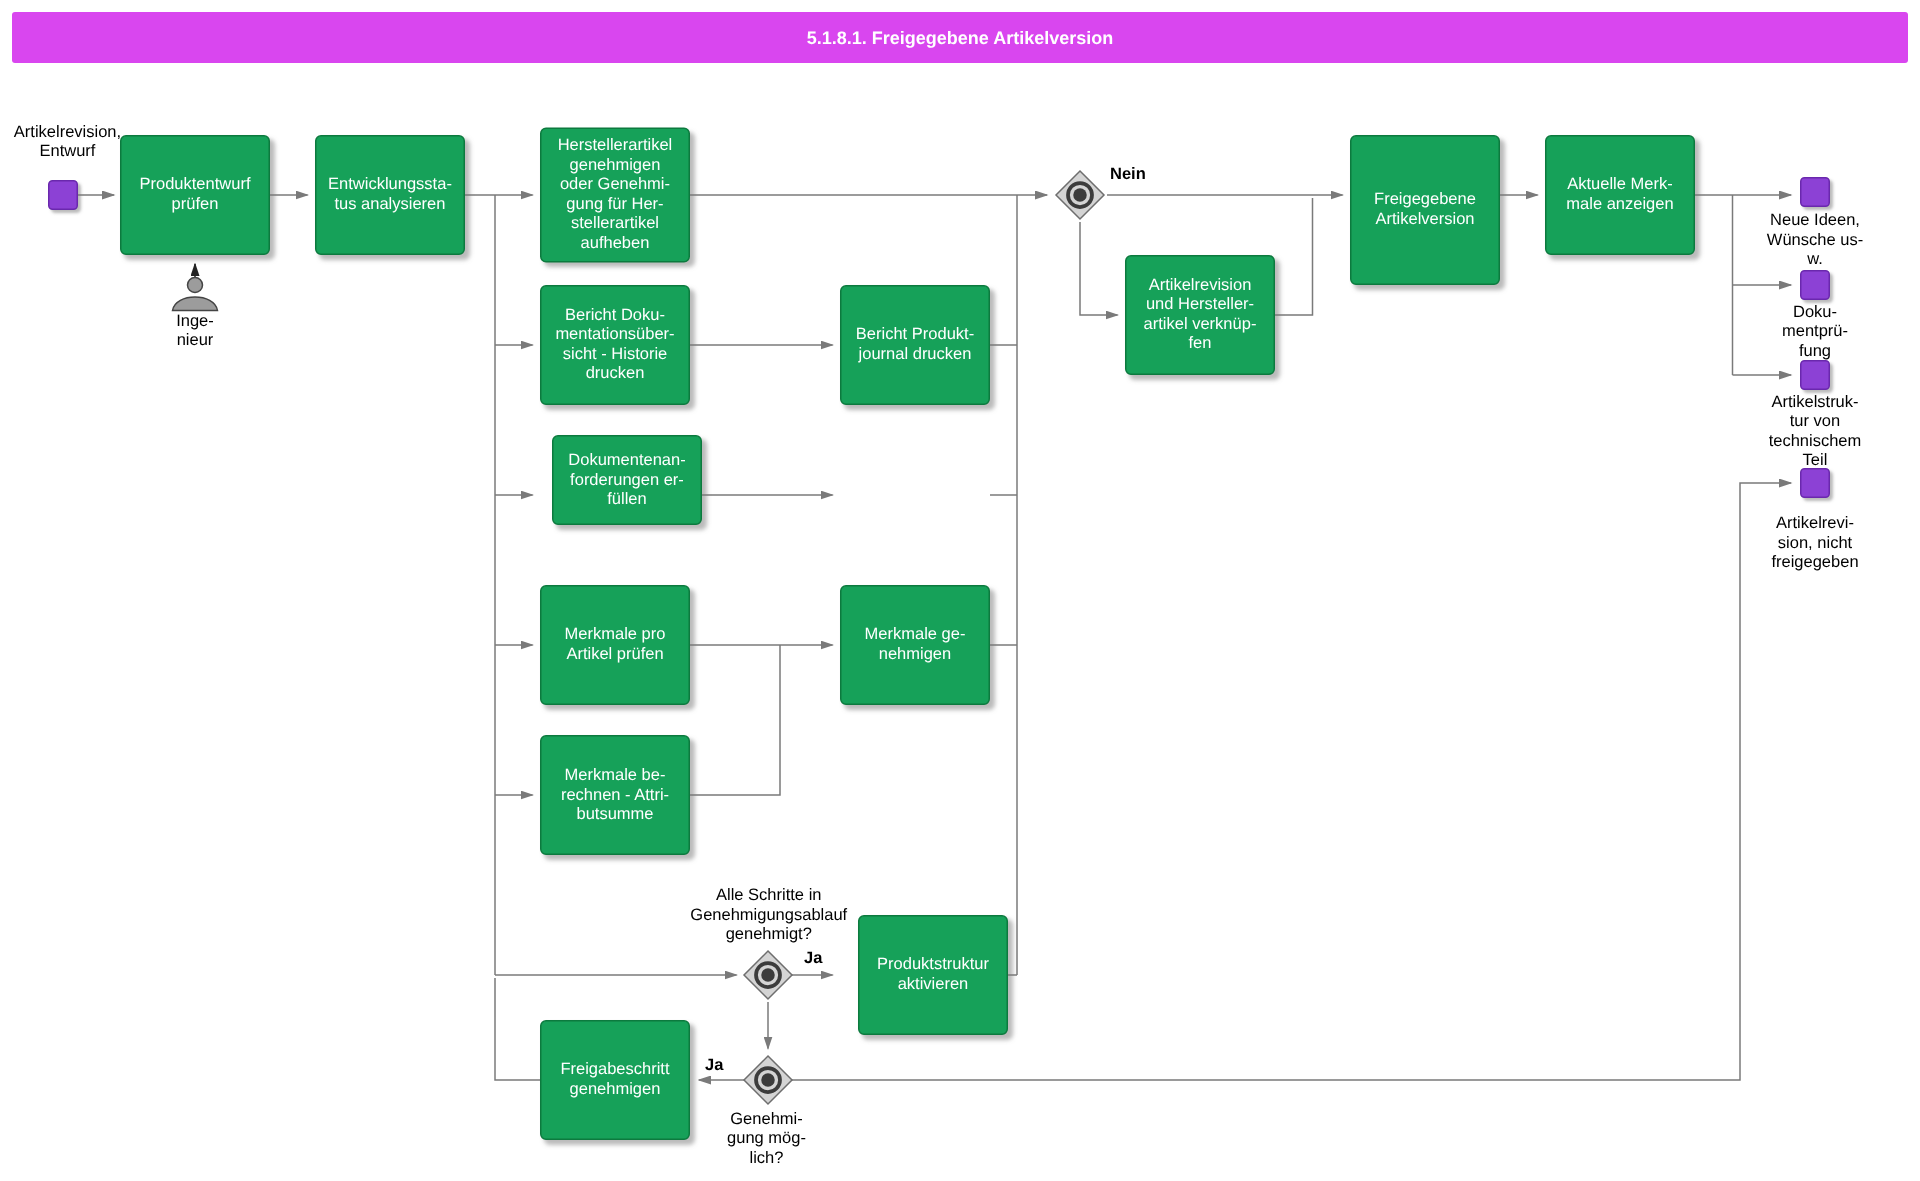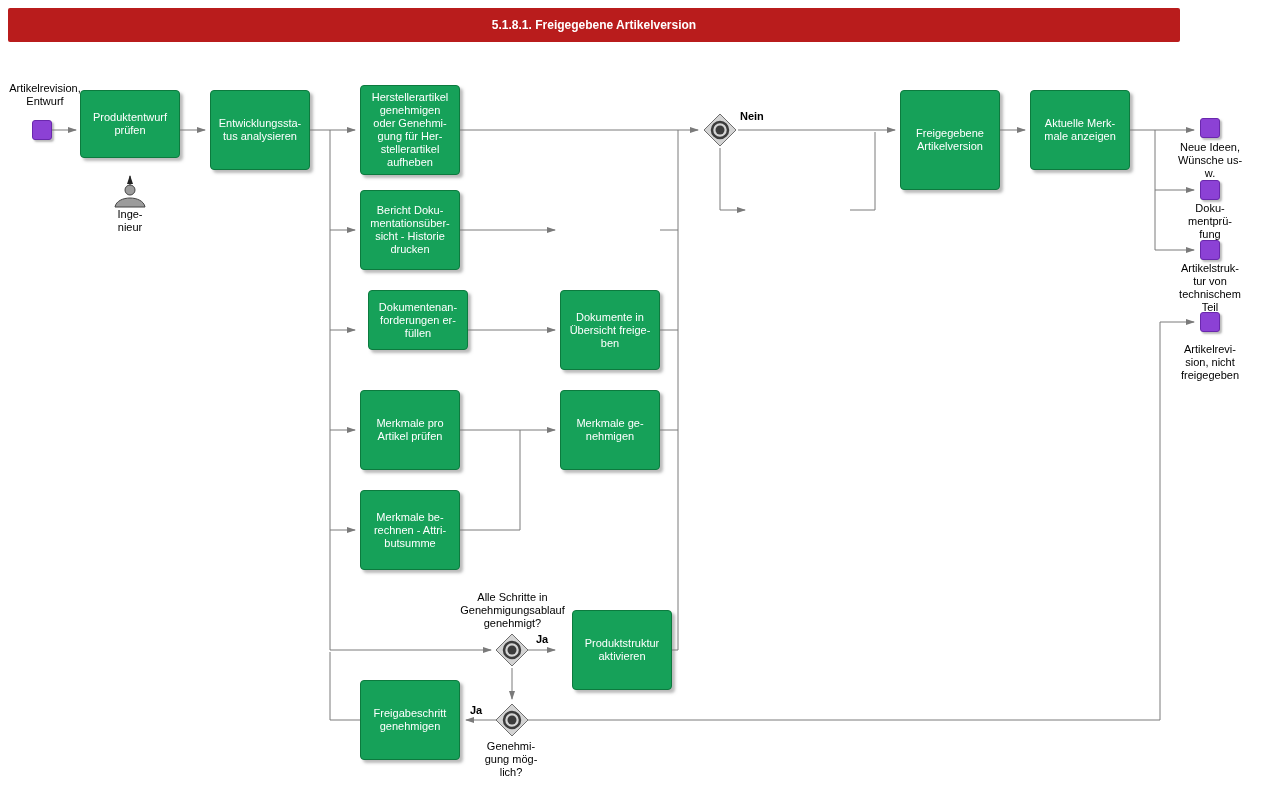--- a/index.html
+++ b/index.html
@@ -1,21 +1,21 @@
 <!DOCTYPE html>
 <html><head>
 <meta charset="utf-8">
 <style>
   html,body{margin:0;padding:0;background:#fff;}
   .canvas{
     position:relative;width:1280px;height:787px;background:#ffffff;overflow:hidden;
     font-family:"Liberation Sans",sans-serif;font-size:11px;color:#000;
   }
   .hdr{
-    position:absolute;left:8px;top:8px;width:1172px;height:34px;background:#b91c1c;
+    position:absolute;left:8px;top:8px;width:1264px;height:34px;background:#d946ef;
     color:#fff;font-weight:bold;font-size:12px;display:flex;align-items:center;justify-content:center;
     border-radius:2px;
   }
   .task{
     position:absolute;background:#16a159;border:1px solid #0c7a3e;border-radius:4px;color:#fff;
     display:flex;align-items:center;justify-content:center;text-align:center;white-space:pre-line;
     line-height:13px;padding:2px;box-sizing:border-box;
     box-shadow:3px 3px 3px rgba(120,120,120,.5);
   }
   .evt{
@@ -79,21 +79,21 @@
   </svg>
 
   <div class="hdr">
     <span>5.1.8.1. Freigegebene Artikelversion</span>
   </div>
 
   <div class="lbl" style="left:0px;top:82px;width:90px;">Artikelrevision,
 Entwurf</div>
   <div class="evt" style="left:32px;top:120px;"></div>
 
-  <div class="task" style="left:80px;top:90px;width:100px;height:68px;text-align:center;">Produktentwurf
+  <div class="task" style="left:80px;top:90px;width:100px;height:80px;text-align:center;">Produktentwurf
 prüfen</div>
   <div class="task" style="left:210px;top:90px;width:100px;height:80px;">Entwicklungssta-
 tus analysieren</div>
   <div class="task" style="left:360px;top:85px;width:100px;height:90px;">Herstellerartikel
 genehmigen
 oder Genehmi-
 gung für Her-
 stellerartikel
 aufheben</div>
   <div class="task" style="left:360px;top:190px;width:100px;height:80px;">Bericht Doku-
@@ -101,29 +101,32 @@
 sicht - Historie
 drucken</div>
   <div class="task" style="left:368px;top:290px;width:100px;height:60px;">Dokumentenan-
 forderungen er-
 füllen</div>
   <div class="task" style="left:360px;top:390px;width:100px;height:80px;">Merkmale pro
 Artikel prüfen</div>
   <div class="task" style="left:360px;top:490px;width:100px;height:80px;">Merkmale be-
 rechnen - Attri-
 butsumme</div>
-  <div class="task" style="left:560px;top:290px;width:100px;height:80px;">Dokumente in
-Übersicht freige-
-ben</div>
+  <div class="task" style="left:560px;top:190px;width:100px;height:80px;">Bericht Produkt-
+journal drucken</div>
   <div class="task" style="left:560px;top:390px;width:100px;height:80px;">Merkmale ge-
 nehmigen</div>
   <div class="task" style="left:572px;top:610px;width:100px;height:80px;text-align:center;">Produktstruktur
 aktivieren</div>
   <div class="task" style="left:360px;top:680px;width:100px;height:80px;">Freigabeschritt
 genehmigen</div>
+  <div class="task" style="left:750px;top:170px;width:100px;height:80px;">Artikelrevision
+und Hersteller-
+artikel verknüp-
+fen</div>
   <div class="task" style="left:900px;top:90px;width:100px;height:100px;">Freigegebene
 Artikelversion</div>
   <div class="task" style="left:1030px;top:90px;width:100px;height:80px;">Aktuelle Merk-
 male anzeigen</div>
 
   <div style="position:absolute;left:112px;top:184px;width:36px;height:24px;">
     <svg width="36" height="24">
       <circle cx="18" cy="6" r="5" fill="#9c9c9c" stroke="#444" stroke-width="1"></circle>
       <path d="M3,23 C5,11 31,11 33,23 Z" fill="#9c9c9c" stroke="#444" stroke-width="1"></path>
     </svg>

